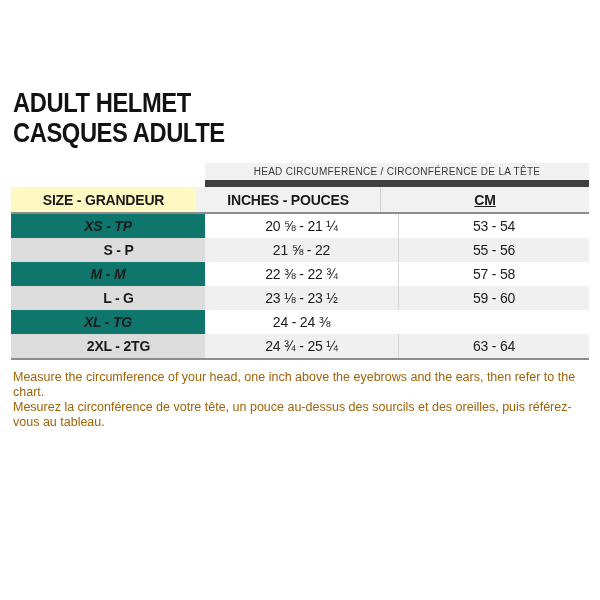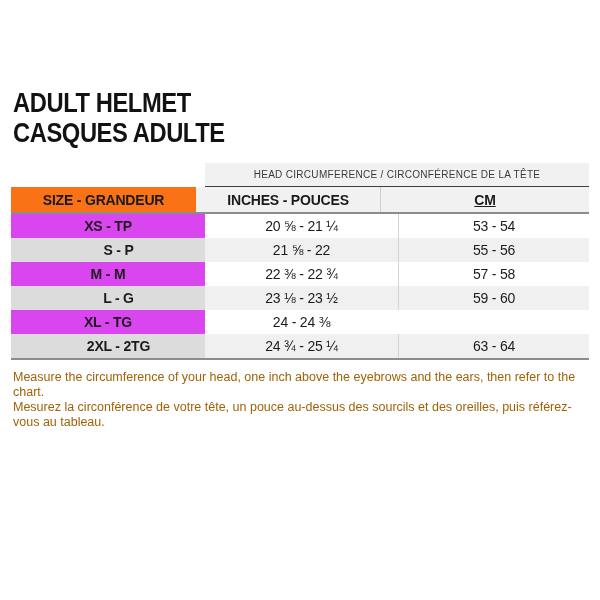--- a/index.html
+++ b/index.html
@@ -9,37 +9,37 @@
 
   
   .title { position:absolute; left:13px; top:88px; font-weight:700; font-size:27px;
     line-height:30px; color:#121212; letter-spacing:-0.5px; white-space:nowrap;
     transform:scaleX(0.88); transform-origin:left top; }
 
   
   .size-table { position:absolute; left:11px; top:163px; width:578px; }
   .strip-row { display:flex; }
   .strip-spacer { width:194px; }
-  .strip { width:384px; height:24px; background:#f1f1f1; border-bottom:1px solid #404040;
+  .strip { width:384px; height:24px; background:#f1f1f1; border-bottom:7px solid #404040;
     display:flex; align-items:center; justify-content:center;
     font-size:10px; letter-spacing:0.3px; color:#3a3a3a; }
 
   .grid { border-bottom:2px solid #8c8c8c; }
   .cell { display:flex; align-items:center; justify-content:center; }
   .header-row { display:flex; height:27px; border-bottom:2px solid #8c8c8c;
     font-weight:700; font-size:14px; color:#1a1a1a; letter-spacing:-0.2px; }
-  .hdr-size { width:194px; background:#f97316; }
+  .hdr-size { width:194px; background:#fef9c3; }
   .hdr-in   { width:193px; background:#f1f1f1; }
   .hdr-cm   { width:219px; background:#f1f1f1; border-left:1px solid #cfcfcf;text-decoration:underline; }
 
   .row { display:flex; height:24px; font-size:14px; color:#1c1c1c; letter-spacing:-0.2px; }
   .row .c-size { width:194px; font-weight:700; }
   .row .c-in   { width:193px; }
   .row .c-cm   { width:191px; border-left:1px solid #d4d4d4; }
-  .row.odd  .c-size { background:#d946ef; }
+  .row.odd  .c-size { background:#0f766e;font-style:italic; }
   .row.odd  .c-in, .row.odd  .c-cm { background:#ffffff; }
   .row.even .c-size { background:#dcdcdc;padding-left:21px; }
   .row.even .c-in, .row.even .c-cm { background:#f0f0f0; }
 
   
   .footer { position:absolute; left:13px; top:370px; width:574px;
     font-size:12.5px; line-height:15px; color:#a16207; }
 </style>
 </head>
 <body>

